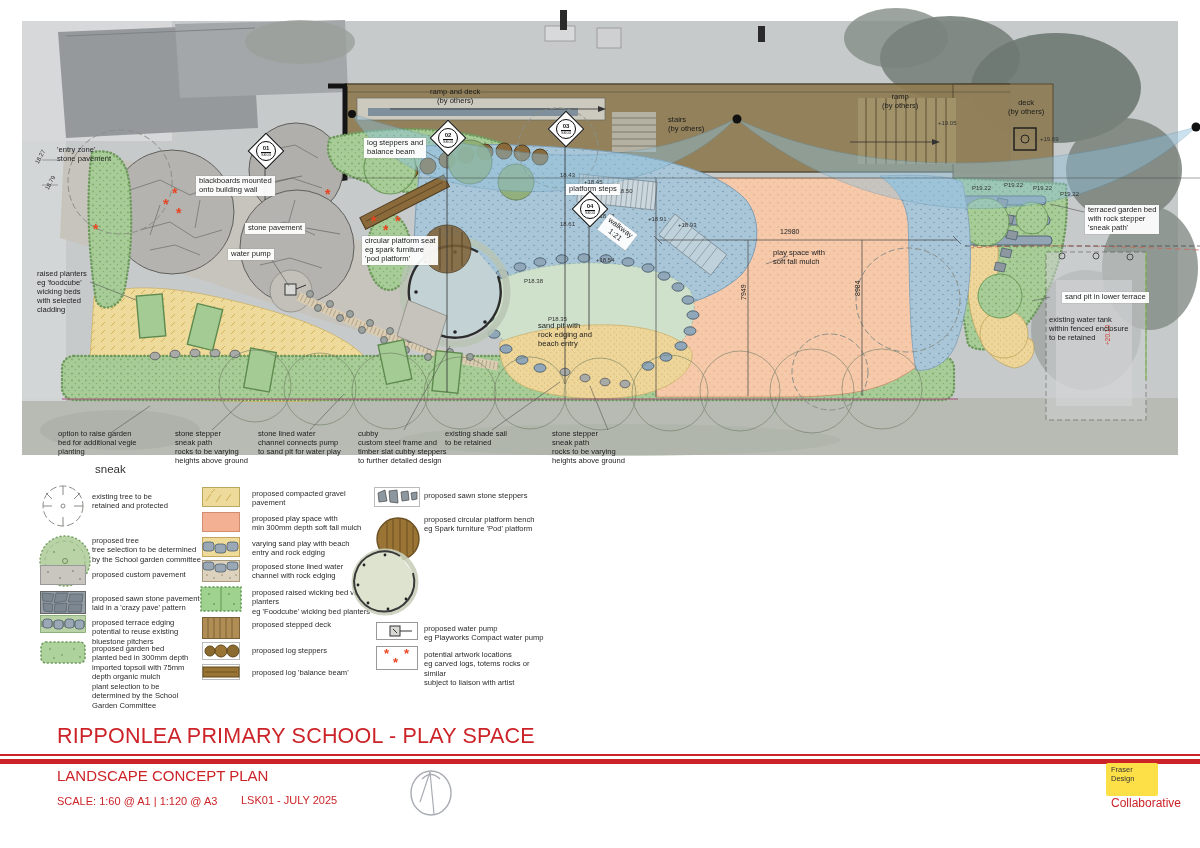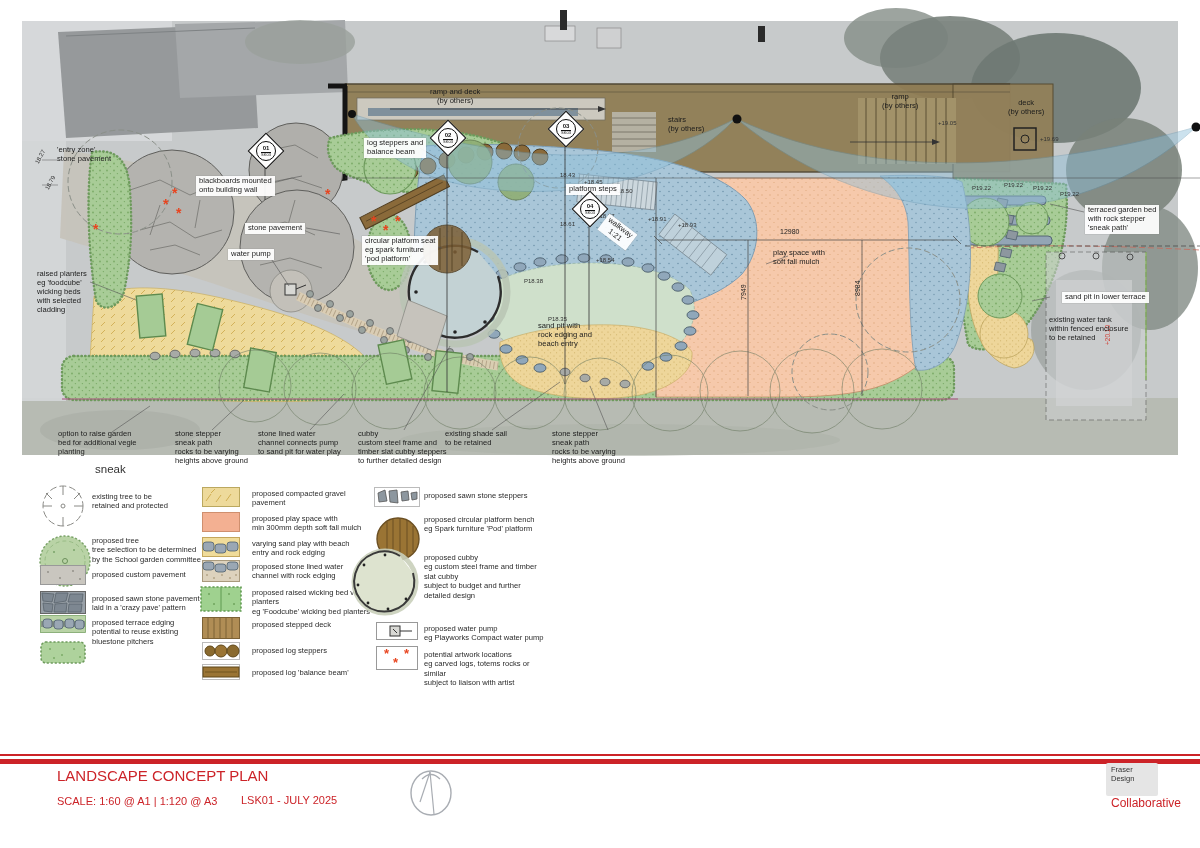--- a/index.html
+++ b/index.html
@@ -24,21 +24,21 @@
   #legend-heading{position:absolute;left:95px;top:463px;font-size:11.5px;color:#333;z-index:40}
   .legsw{position:absolute;z-index:40}
   .ltext{position:absolute;z-index:40;font-size:7.6px;line-height:1.25;color:#2a2a2a;white-space:pre-line}
   .band1{position:absolute;left:0;top:754px;width:1200px;height:1.8px;background:#cc2328;z-index:40}
   .band2{position:absolute;left:0;top:758.5px;width:1200px;height:5.5px;background:#cc2328;z-index:40}
   #project-title{position:absolute;left:57px;top:724px;font-size:21.5px;color:#cc2328;letter-spacing:.2px;z-index:40}
   #drawing-title{position:absolute;left:57px;top:767px;font-size:15px;color:#cc2328;z-index:40}
   #scale-text{position:absolute;left:57px;top:795px;font-size:11px;color:#cc2328;z-index:40}
   #sheet-no{position:absolute;left:241px;top:794px;font-size:11px;color:#cc2328;z-index:40}
   #compass{position:absolute;left:408px;top:768px;z-index:40}
-  #logo{position:absolute;left:1106px;top:763px;width:52px;height:33px;background:#e5e5e5;border-radius:2px;z-index:40;padding:2px 0 0 5px;box-sizing:border-box}
+  #logo{position:absolute;left:1106px;top:763px;width:52px;height:33px;background:#fde047;border-radius:2px;z-index:40;padding:2px 0 0 5px;box-sizing:border-box}
   #logo .l1{font-size:7.5px;color:#333;line-height:1.25}
   #logo-collab{position:absolute;left:1111px;top:796px;font-size:12px;color:#cc2328;z-index:41}
 </style>
 </head>
 <body>
 
 <div id="sheet">
 
 <svg id="plansvg" width="1200" height="460" viewBox="0 0 1200 460">
   <defs>
@@ -617,20 +617,27 @@
 retained and protected</div>
 <div class="ltext" style="left:92px;top:536px">proposed tree
 tree selection to be determined
  by the School garden committee</div>
 <div class="ltext" style="left:92px;top:570px">proposed custom pavement</div>
 <div class="ltext" style="left:92px;top:594px">proposed sawn stone pavement
 laid in a 'crazy pave' pattern</div>
 <div class="ltext" style="left:92px;top:618px">proposed terrace edging
 potential to reuse existing
 bluestone pitchers</div>
+<div class="ltext" style="left:92px;top:644px">proposed garden bed
+planted bed in 300mm depth
+imported topsoil with 75mm
+depth organic mulch
+plant selection to be
+determined by the School
+Garden Committee</div>
 
 <div class="legsw" style="left:202px;top:487px">
   <svg width="38" height="20">
         <rect x="0.5" y="0.5" width="37" height="19" fill="#eeda9b" stroke="#bba85f"></rect>
   <line x1="4" y1="14" x2="9" y2="7" stroke="#d0ae52"></line>
         <line x1="14" y1="15" x2="19" y2="8" stroke="#d0ae52"></line>
         <line x1="24" y1="14" x2="29" y2="7" stroke="#d0ae52"></line>
         <line x1="9" y1="6" x2="13" y2="2" stroke="#d0ae52"></line>
       </svg>
 </div>
@@ -763,32 +770,28 @@
         <rect x="0.5" y="0.5" width="41" height="23" fill="#fff" stroke="#999"></rect>
   <text x="8" y="12" font-size="13" font-weight="bold" fill="#e8441f" font-family="Liberation Sans, sans-serif">*</text>
   <text x="28" y="12" font-size="13" font-weight="bold" fill="#e8441f" font-family="Liberation Sans, sans-serif">*</text>
   <text x="17" y="21" font-size="13" font-weight="bold" fill="#e8441f" font-family="Liberation Sans, sans-serif">*</text>
       </svg>
 </div>
 
 <div class="ltext" style="left:424px;top:491px">proposed sawn stone steppers</div>
 <div class="ltext" style="left:424px;top:515px">proposed circular platform bench
 eg Spark furniture 'Pod' platform</div>
-<div class="ltext" style="left:424px;top:553px">proposed cubby
-eg custom steel frame and timber
-slat cubby
-subject to budget and further
-detailed design</div>
 <div class="ltext" style="left:424px;top:624px">proposed water pump
 eg Playworks Compact water pump</div>
 <div class="ltext" style="left:424px;top:650px">potential artwork locations
 eg carved logs, totems rocks or
 similar
 subject to liaison with artist</div>
 
+<div id="project-title">RIPPONLEA PRIMARY SCHOOL - PLAY SPACE</div>
 <div class="band1"></div>
 <div class="band2"></div>
 <div id="drawing-title">LANDSCAPE CONCEPT PLAN</div>
 <div id="scale-text">SCALE: 1:60 @ A1 | 1:120 @ A3</div>
 <div id="sheet-no">LSK01 - JULY 2025</div>
 
 <svg id="compass" width="46" height="48">
   <ellipse cx="23" cy="25" rx="20" ry="22" fill="none" stroke="#a9adb3" stroke-width="1.4"></ellipse>
   <path d="M22,4 L26,46" stroke="#a9adb3" stroke-width="1.2" fill="none"></path>
   <path d="M22,4 L12,34" stroke="#a9adb3" stroke-width="1.2" fill="none"></path>

